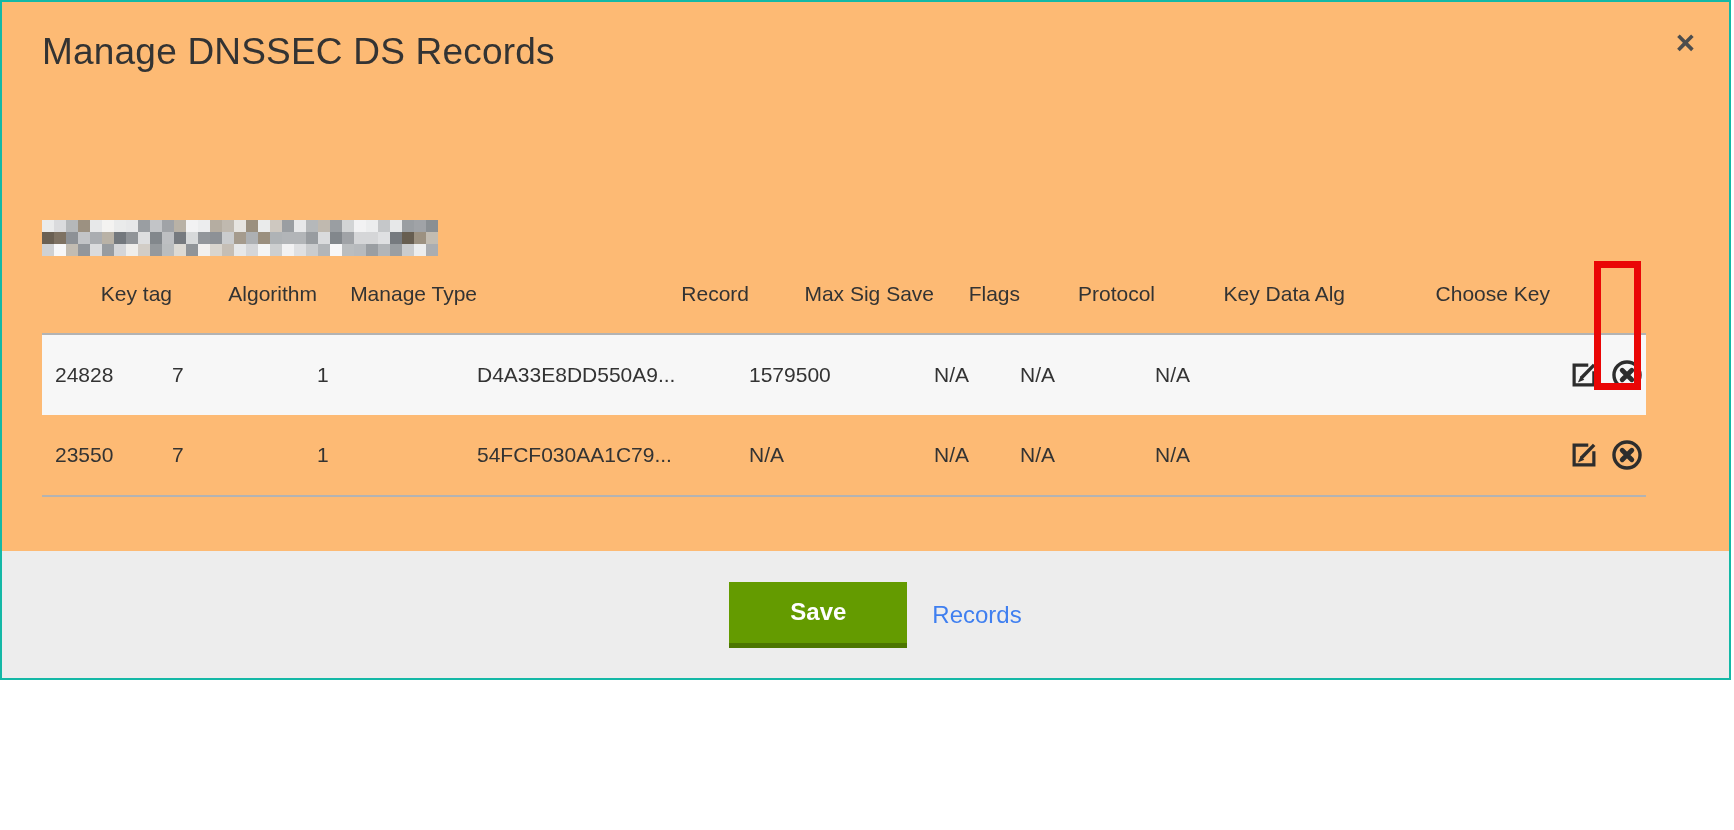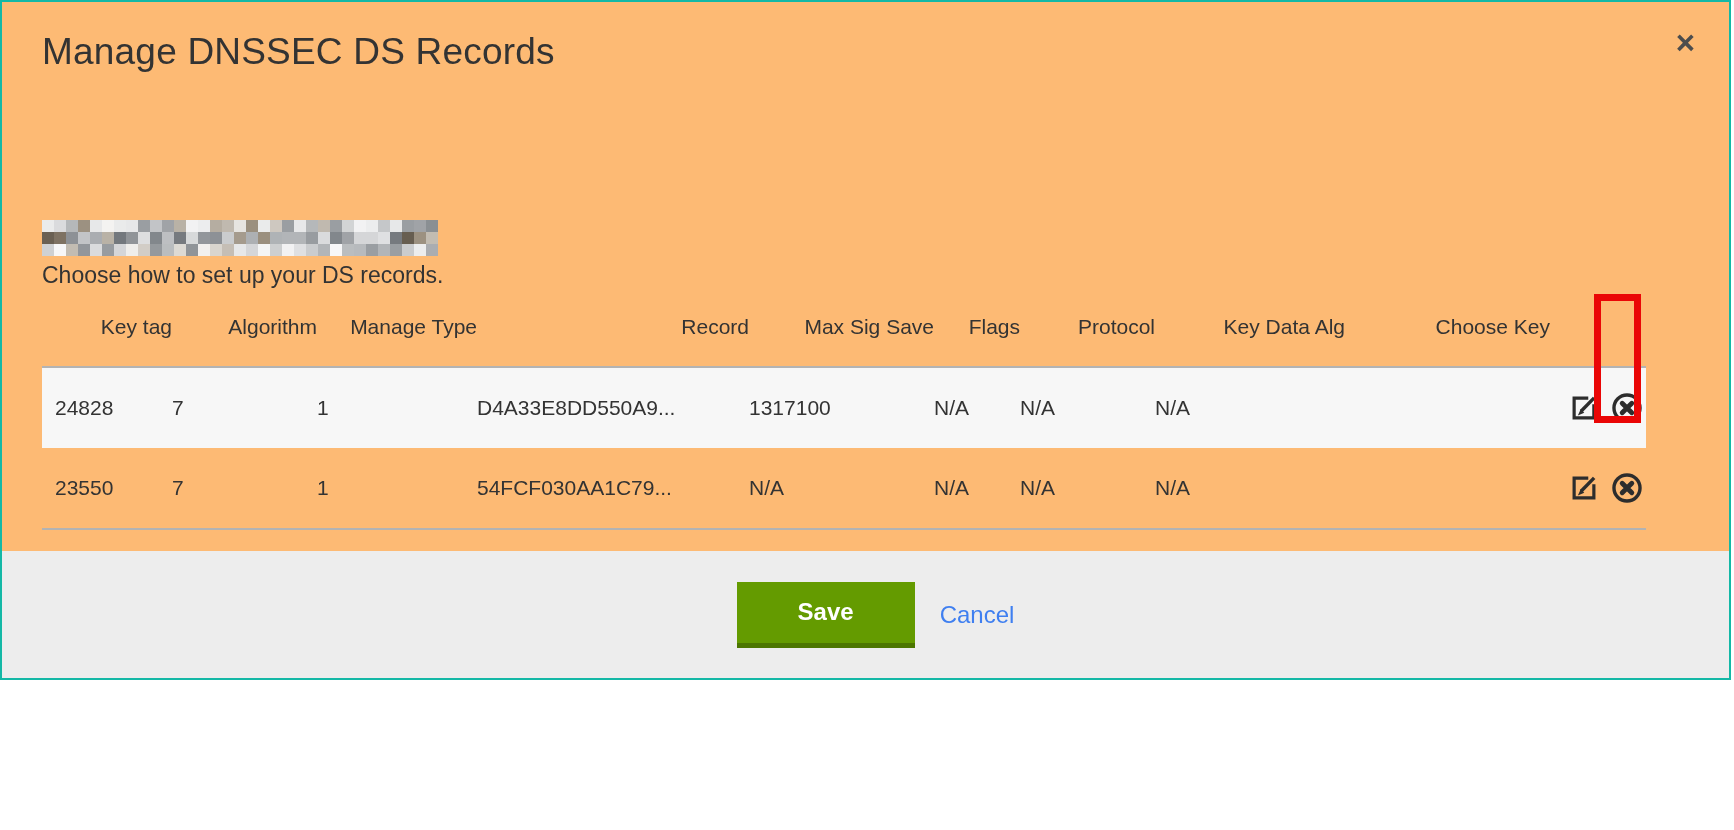--- a/index.html
+++ b/index.html
@@ -218,21 +218,20 @@
         <div class="px" style="background: rgb(186, 189, 191);"></div>
         <div class="px" style="background: rgb(183, 186, 189);"></div>
         <div class="px" style="background: rgb(154, 158, 162);"></div>
         <div class="px" style="background: rgb(178, 181, 184);"></div>
         <div class="px" style="background: rgb(154, 158, 162);"></div>
         <div class="px" style="background: rgb(202, 204, 206);"></div>
         <div class="px" style="background: rgb(236, 237, 238);"></div>
         <div class="px" style="background: rgb(170, 173, 177);"></div>
       </div>
 
-    <p class="subtitle">Choose how to set up your DS records.</p>
 
     <div class="ds-table-wrap">
       <table class="ds-table">
         <colgroup>
           <col class="c-keytag">
             <col class="c-algorithm">
             <col class="c-digesttype">
           <col class="c-digest">
             <col class="c-maxsiglife">
             <col class="c-flags">
@@ -254,21 +253,21 @@
               <th>Choose Key</th>
               <th></th>
             </tr>
         </thead>
         <tbody id="table-body">
   <tr>
     <td>24828</td>
     <td>7</td>
     <td>1</td>
     <td>D4A33E8DD550A9...</td>
-    <td>1317100</td>
+    <td>1579500</td>
     <td>N/A</td>
     <td>N/A</td>
     <td>N/A</td>
     <td></td>
     <td class="actions-cell">
       <button class="icon-btn" title="Edit">
         <svg width="32" height="32" viewBox="0 0 24 24">
           <path d="M15.2 4.6 H4.6 V19.4 H19.4 V9.2" fill="none" stroke="#2d2d2d" stroke-width="2.4"></path>
           <path d="M9.8 14.4 L19.6 4.4" fill="none" stroke="#2d2d2d" stroke-width="2.6"></path>
           <path d="M9.5 12.9 l-2.1 4.8 4.8-2.1 z" fill="#2d2d2d"></path>
@@ -311,15 +310,15 @@
   </tr>
 </tbody>
       </table>
       <div class="red-annotation"></div>
     </div>
 
   </div>
 
   <div class="modal-footer">
     <button class="save-btn">Save</button>
-    <a class="cancel-link">Cancel</a>
+    <a class="cancel-link">Records</a>
   </div>
 </div>
 
 </body></html>

